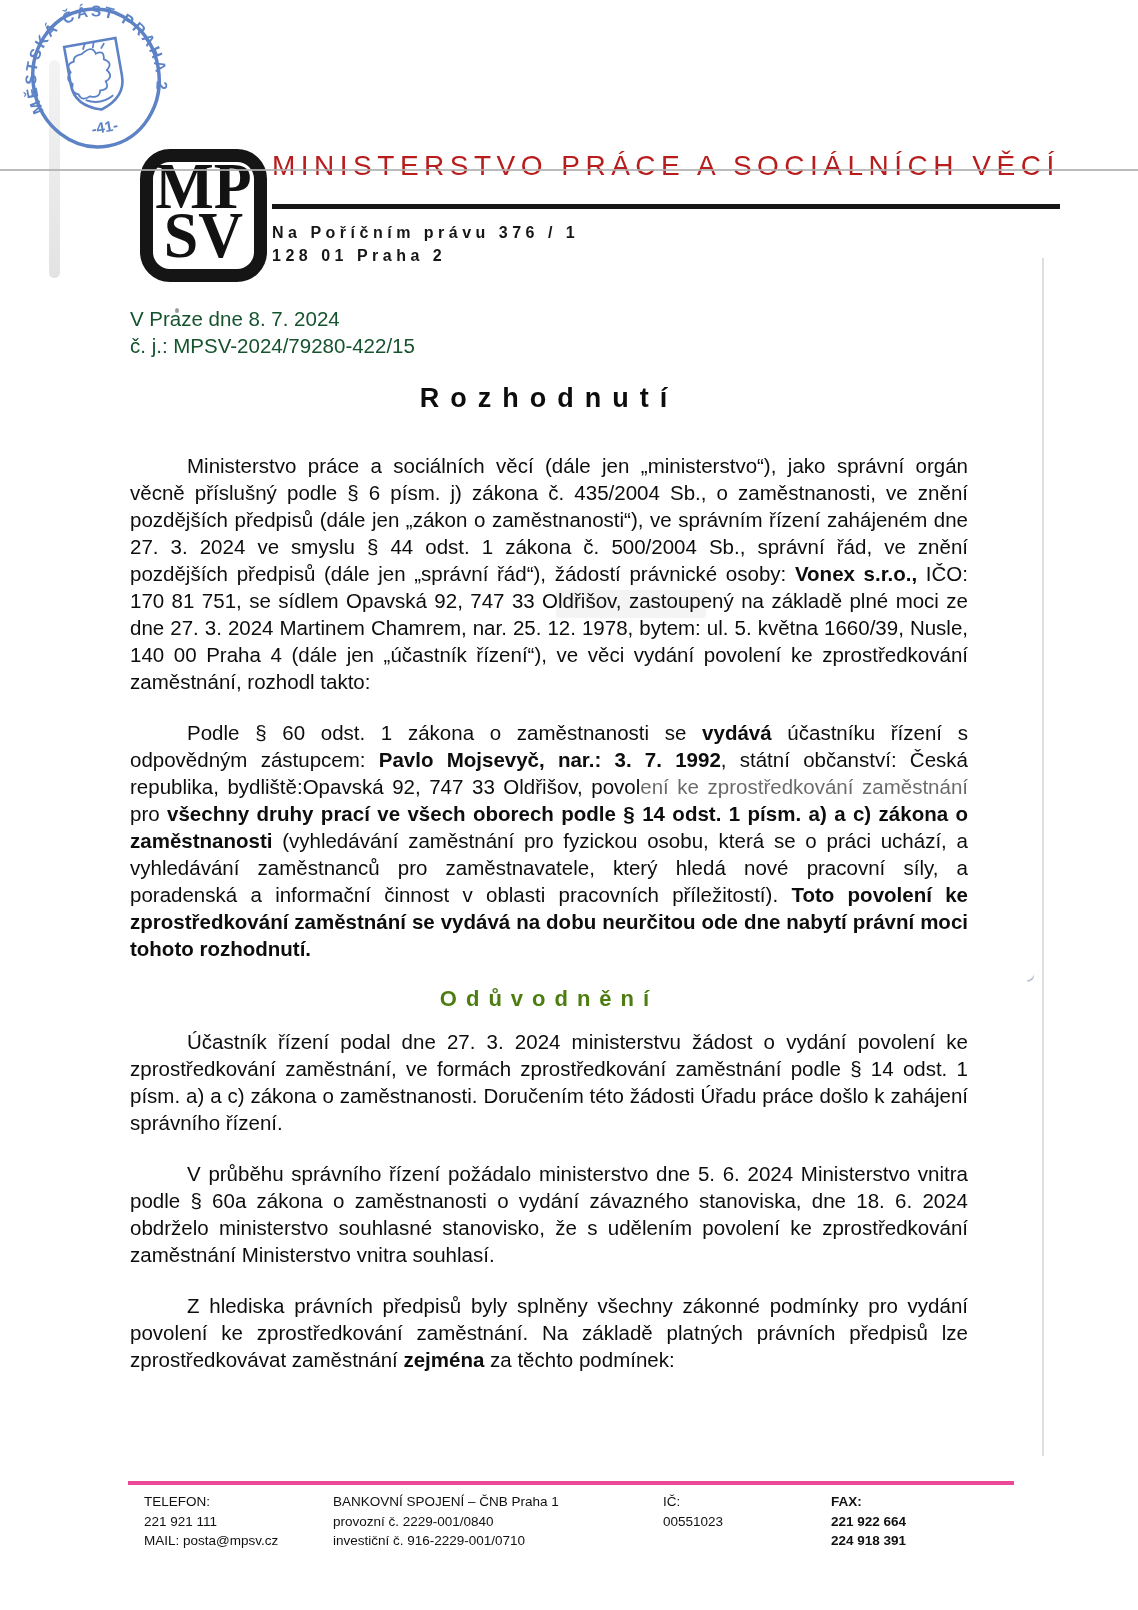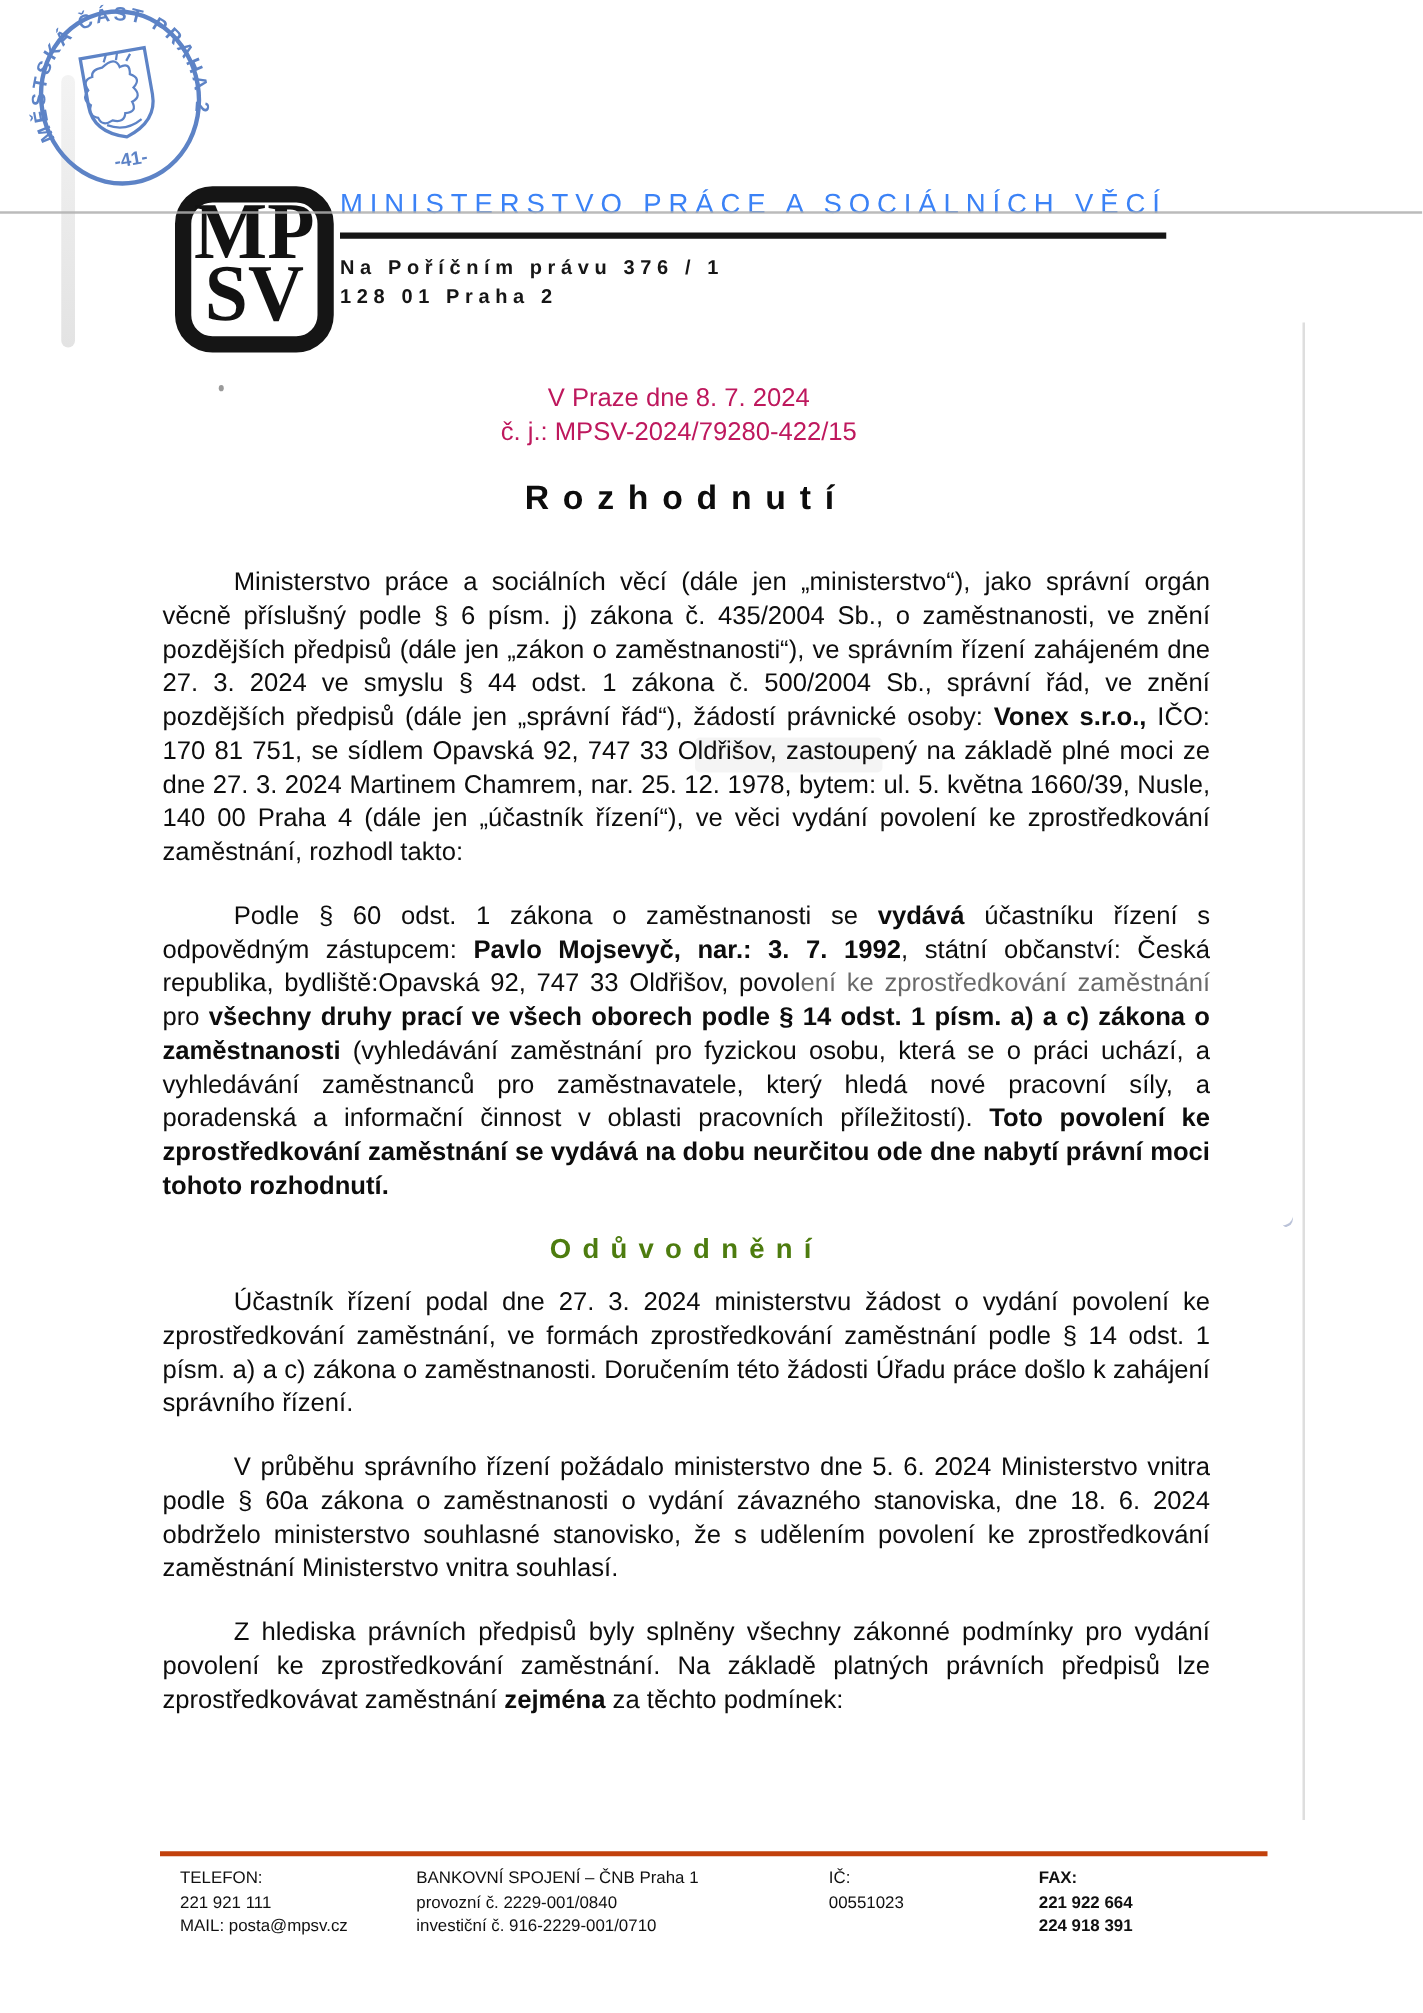--- a/index.html
+++ b/index.html
@@ -22,43 +22,43 @@
 
   
   .logo{position:absolute;left:140px;top:149px;width:127px;height:133px;box-sizing:border-box;
         border:13px solid #151515;border-radius:30px;background:#fff;z-index:2;
         display:flex;flex-direction:column;align-items:center;justify-content:flex-start;}
   .logo .ln{font-family:"Liberation Serif",serif;font-weight:700;font-size:62px;line-height:49px;
             letter-spacing:0px;color:#121212;transform:scaleY(1.04);}
 
   
   .header{position:absolute;left:272px;top:150px;z-index:4;}
-  .ministry{display:inline-block;font-size:22px;letter-spacing:5.5px;white-space:nowrap;color:#3b82f6;
-            padding-bottom:10px;border-bottom:5px solid #161616;}
+  .ministry{display:inline-block;font-size:28px;letter-spacing:5.5px;white-space:nowrap;color:#b91c1c;
+            padding-bottom:22px;border-bottom:5px solid #161616;}
   .addr{margin-top:0;font-weight:700;font-size:16px;letter-spacing:4.5px;line-height:23px;color:#161616;}
   .addr.first{margin-top:12px;}
 
   
-  .dateblock{position:absolute;left:130px;top:305px;width:826px;text-align:center;
-             font-size:20.5px;line-height:27px;color:#be185d;}
+  .dateblock{position:absolute;left:130px;top:305px;width:826px;text-align:left;
+             font-size:20.5px;line-height:27px;color:#14532d;}
 
   
   .title{position:absolute;left:130px;top:383px;width:838px;text-align:center;
          font-weight:700;font-size:27px;letter-spacing:11px;color:#0d0d0d;}
 
   
   .flow{position:absolute;left:130px;top:452px;width:838px;z-index:1;}
   p.body{margin:0 0 24px 0;text-align:justify;text-indent:57px;
          font-size:20.5px;line-height:27px;color:#0d0d0d;}
   .b{font-weight:700;}
   h2.section{margin:4px 0 16px 0;text-align:center;font-weight:700;font-size:22px;
              letter-spacing:9px;color:#4d7c0f;}
 
   
-  .footer{position:absolute;left:128px;top:1481px;width:886px;border-top:4px solid #c2410c;
+  .footer{position:absolute;left:128px;top:1481px;width:886px;border-top:4px solid #ec4899;
           padding-top:7px;display:flex;font-size:13.5px;line-height:19.5px;color:#101010;z-index:1;}
   .fcol1{width:205px;padding-left:16px;box-sizing:border-box;}
   .fcol2{width:330px;}
   .fcol3{width:168px;}
   .fcol4{flex:1;font-weight:bold;}
 </style>
 </head>
 <body>
 
 <div class="page">

